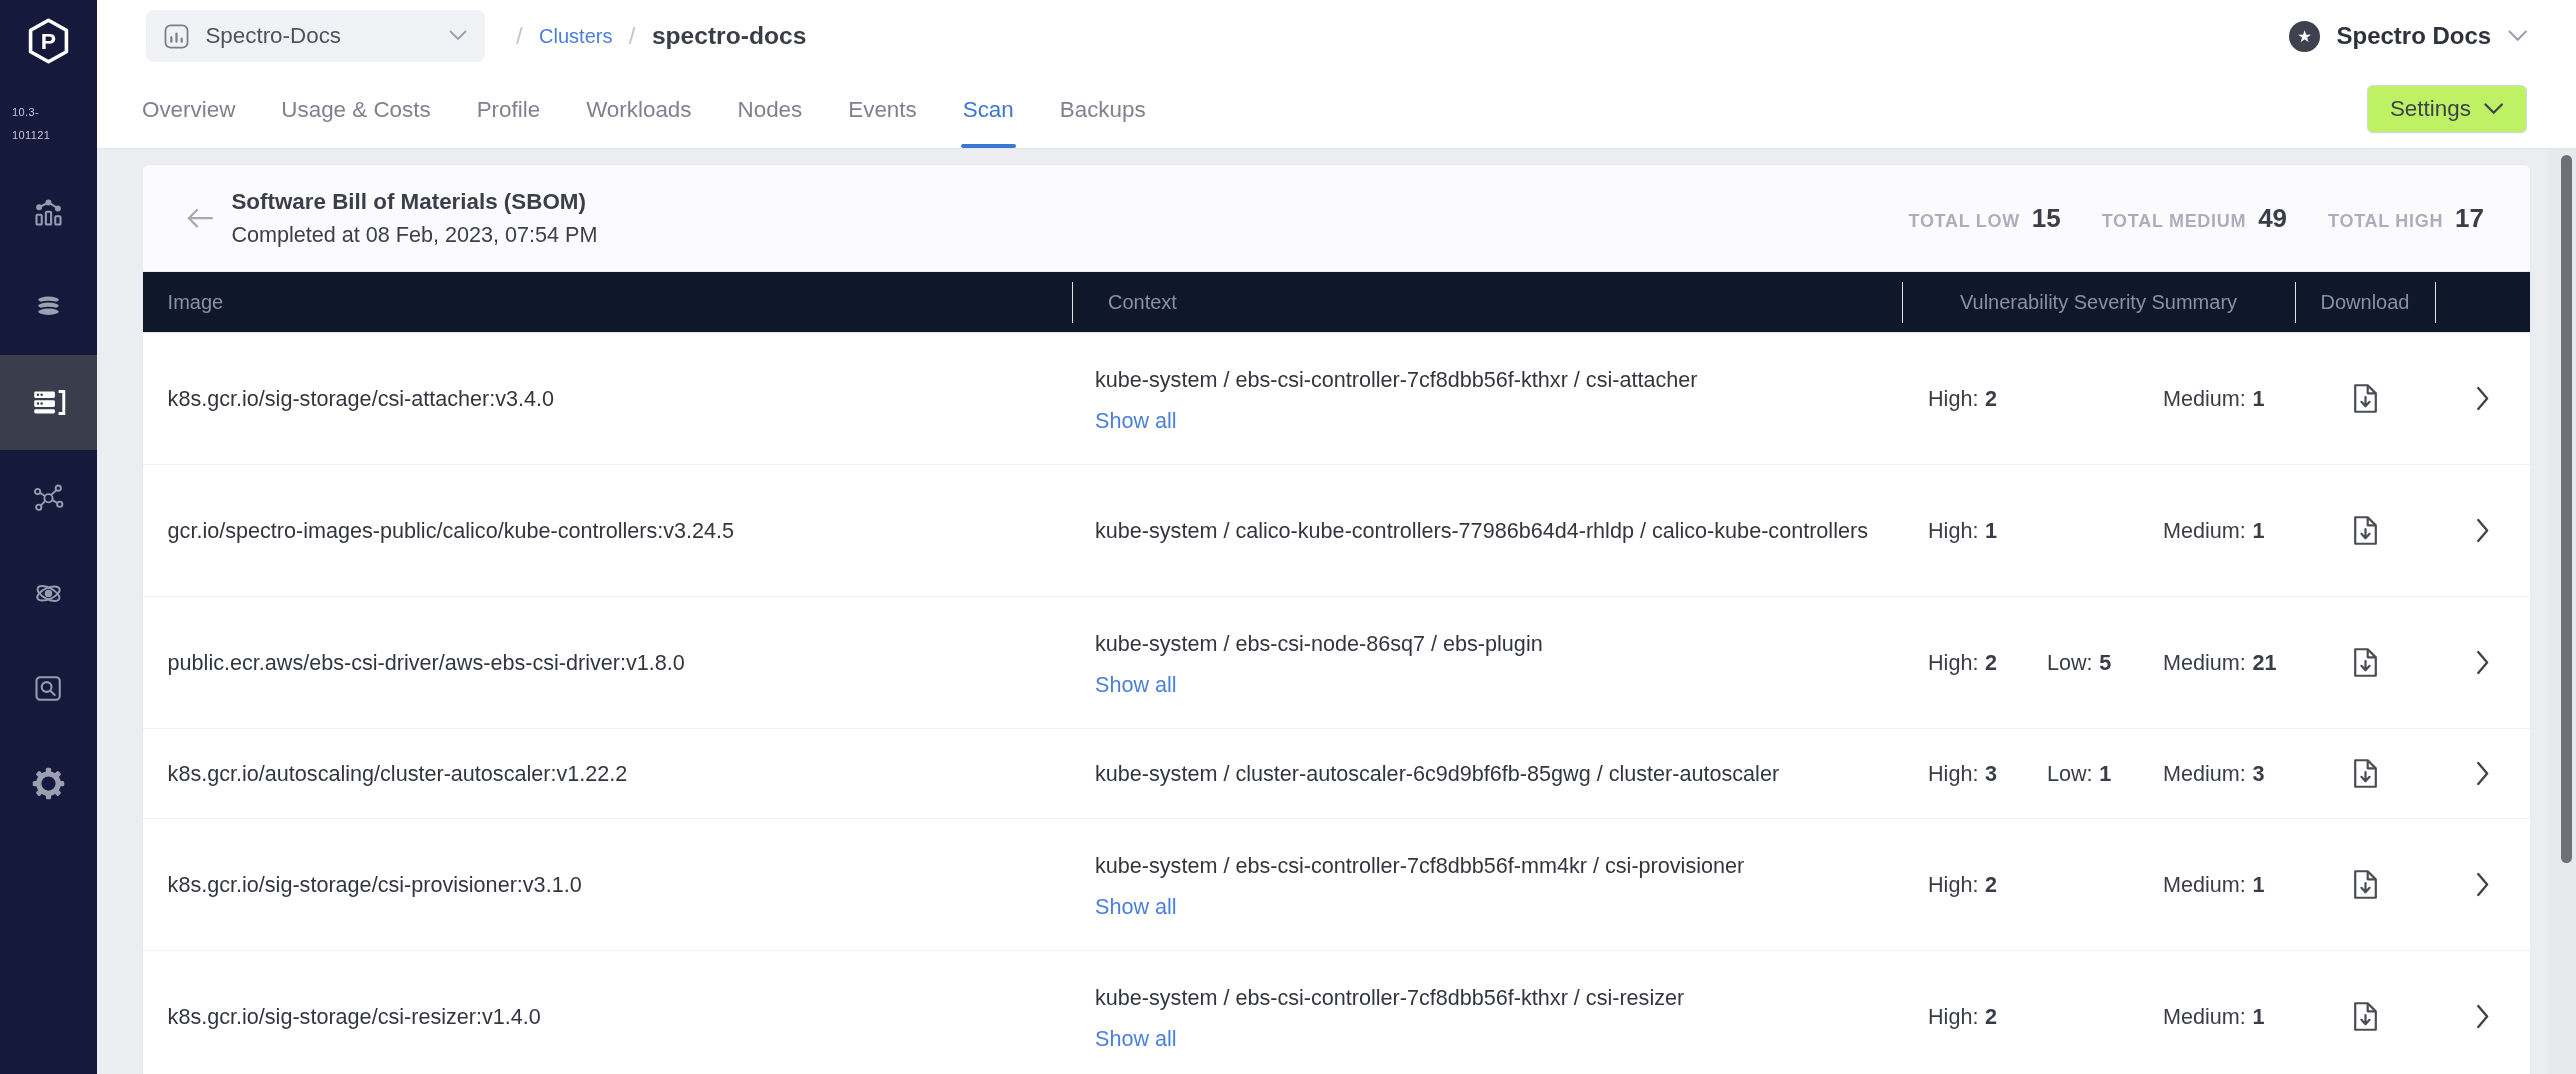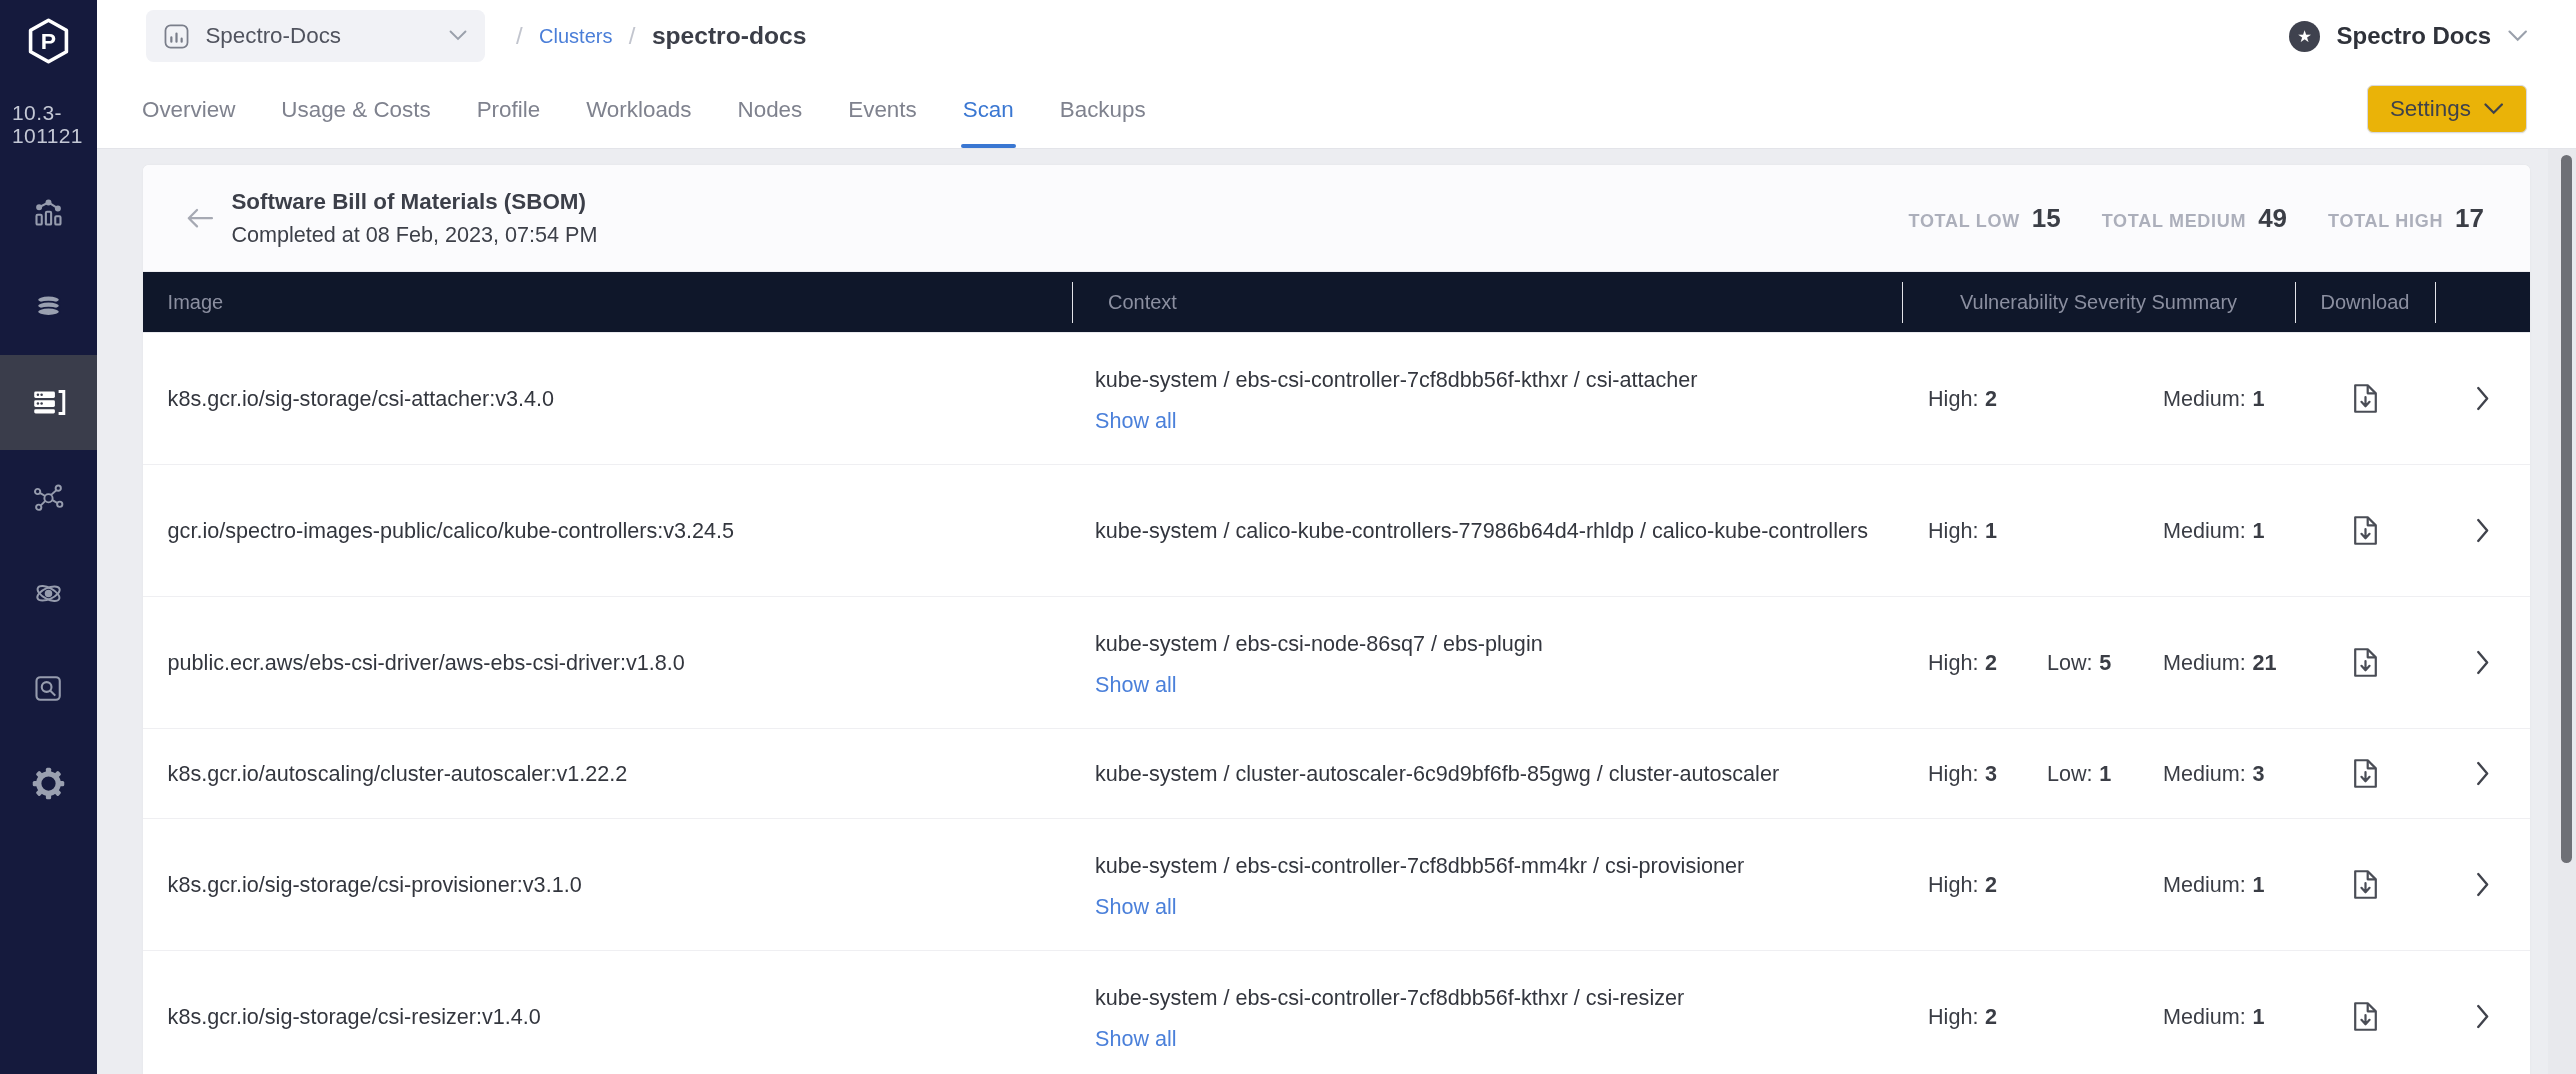--- a/index.html
+++ b/index.html
@@ -10,21 +10,21 @@
     color: #34373f;
     position: relative;
   }
 
   
   .sidebar {
     position: absolute; left: 0; top: 0; width: 97px; height: 1075px;
     background: #151a3d; z-index: 30;
   }
   .logo-wrap { width: 97px; height: 82px; display: flex; align-items: center; justify-content: center; }
-  .version { padding: 19.4px 9px 0 12px; color: #c3c7d4; font-size: 21px; line-height: 23px; letter-spacing: 0.4px; }
+  .version { padding: 19.4px 9px 0 12px; color: #c3c7d4; font-size: 11px; line-height: 23px; letter-spacing: 0.4px; }
   .nav-item {
     position: absolute; left: 0; width: 97px; height: 95px;
     display: flex; align-items: center; justify-content: center; cursor: pointer;
   }
   .nav-item.active { background: #3a3d4b; }
 
   
   .topbar {
     position: absolute; left: 97px; top: 0; right: 0; height: 72px;
     background: #ffffff; display: flex; align-items: center; z-index: 20;
@@ -54,21 +54,21 @@
   }
   .tab { position: relative; height: 100%; display: flex; align-items: center;
          font-size: 22.4px; color: #7f828e; cursor: pointer; white-space: nowrap; }
   .tab.active { color: #3a77d2; font-weight: 500; }
   .tab.active::after {
     content: ""; position: absolute; left: -2.2px; right: -2.2px; bottom: 0;
     height: 3.7px; background: #3a77d2; border-radius: 2.2px;
   }
   .settings-btn {
     position: absolute; right: 49px; top: 13.4px; height: 48px;
-    background: #eab308; border: 0.7px solid #d8d9df; border-radius: 6px;
+    background: #bef264; border: 0.7px solid #d8d9df; border-radius: 6px;
     box-shadow: 0 0.7px 1.5px rgba(40,44,63,.06);
     display: flex; align-items: center; gap: 13.4px; padding: 0 22.4px;
     font-size: 22.4px; color: #3f424b; cursor: pointer;
   }
 
   
   .main { position: absolute; left: 97px; top: 149px; right: 0; bottom: 0; background: #ecedf1; }
   .card {
     position: absolute; left: 46px; top: 16.4px; width: 2387px;
     background: #fff; border-radius: 6px 6px 0 0;

